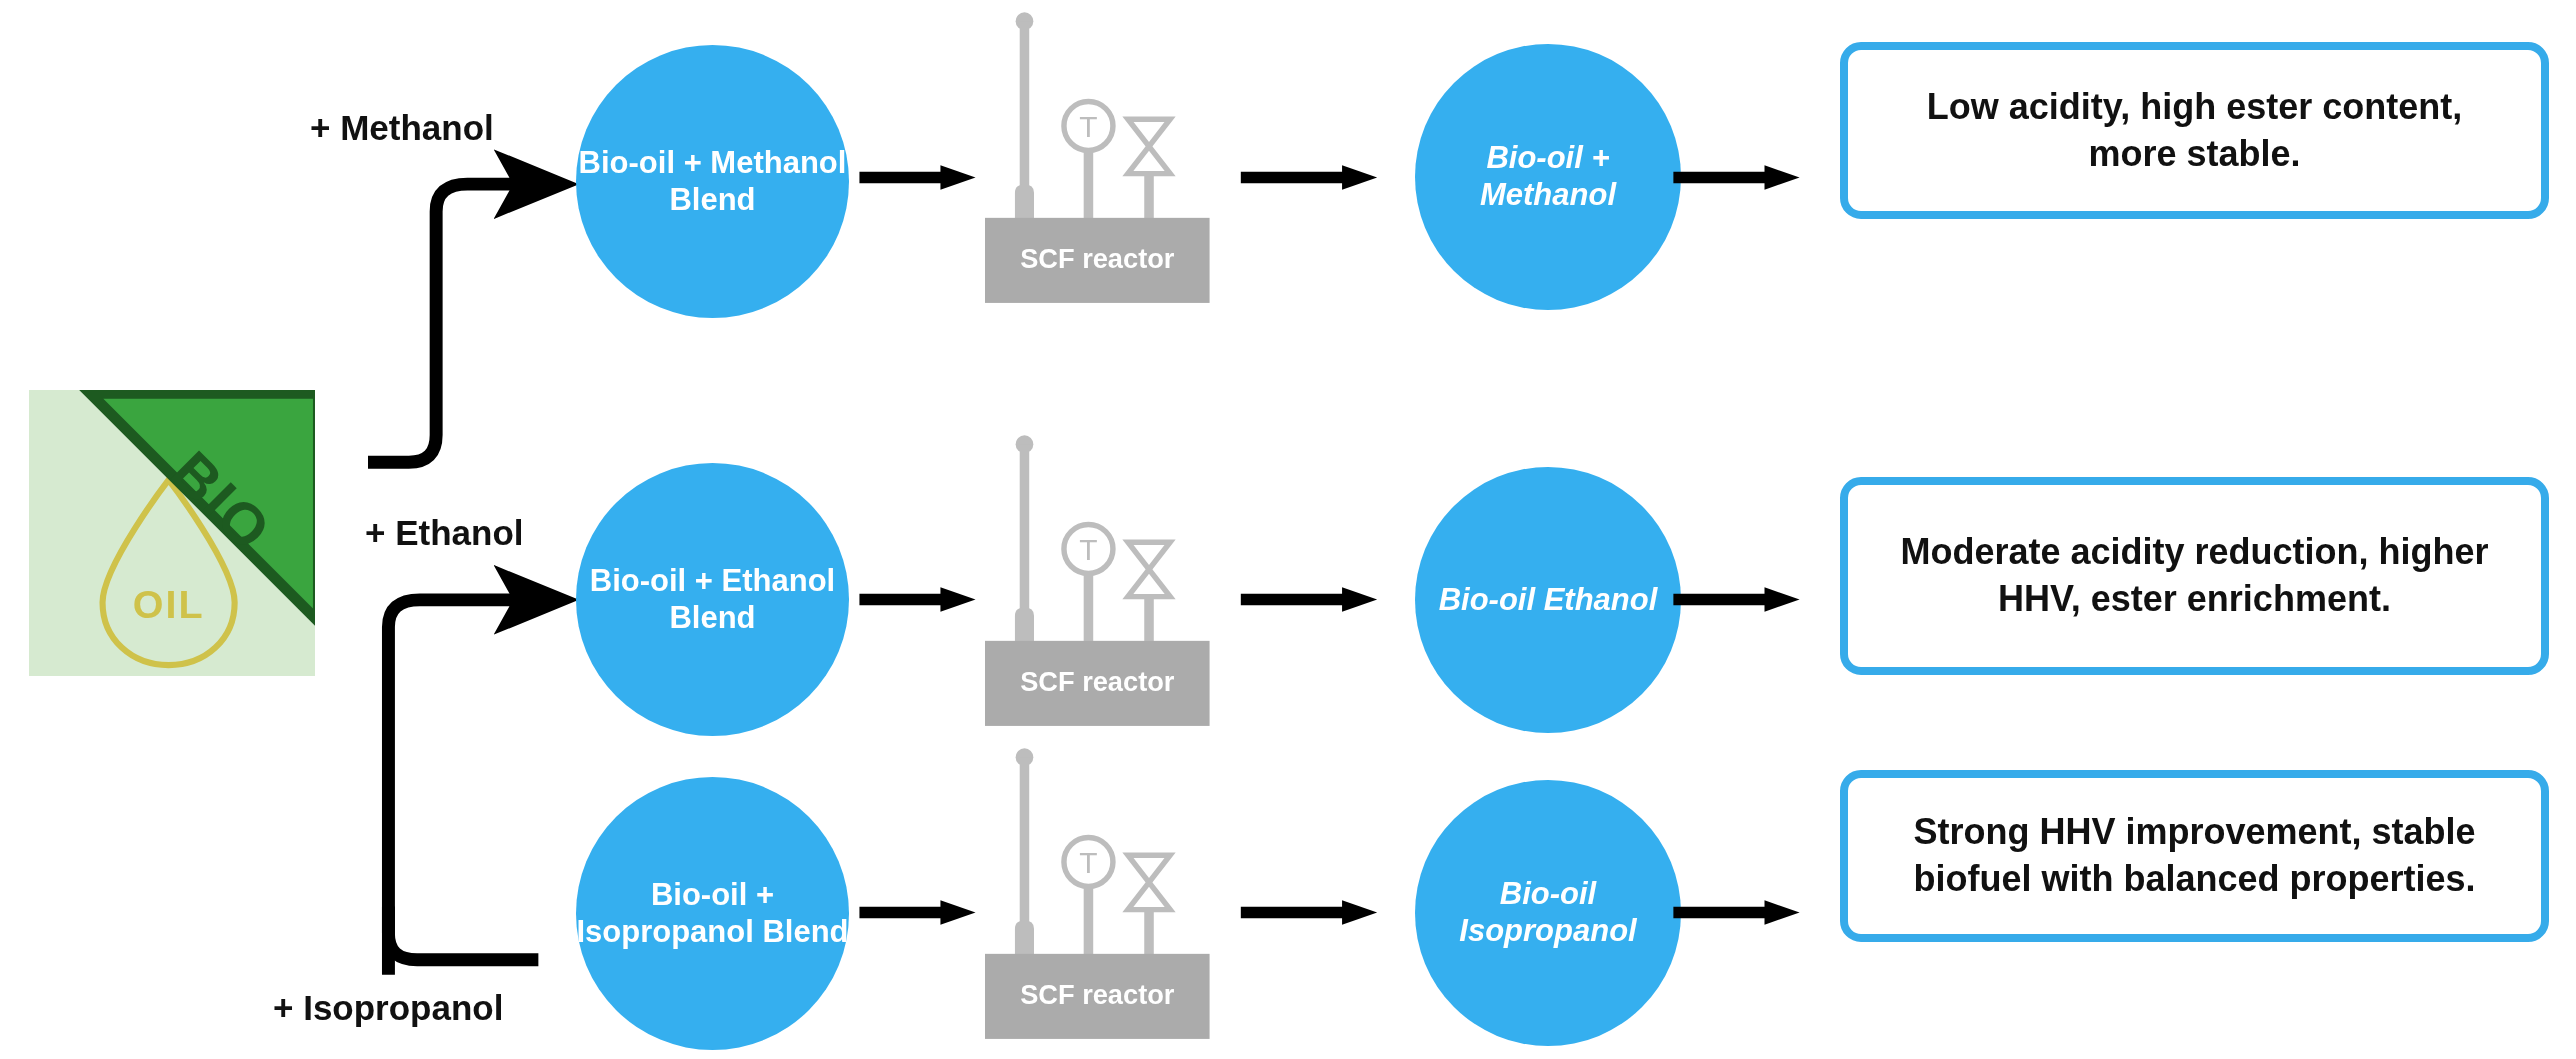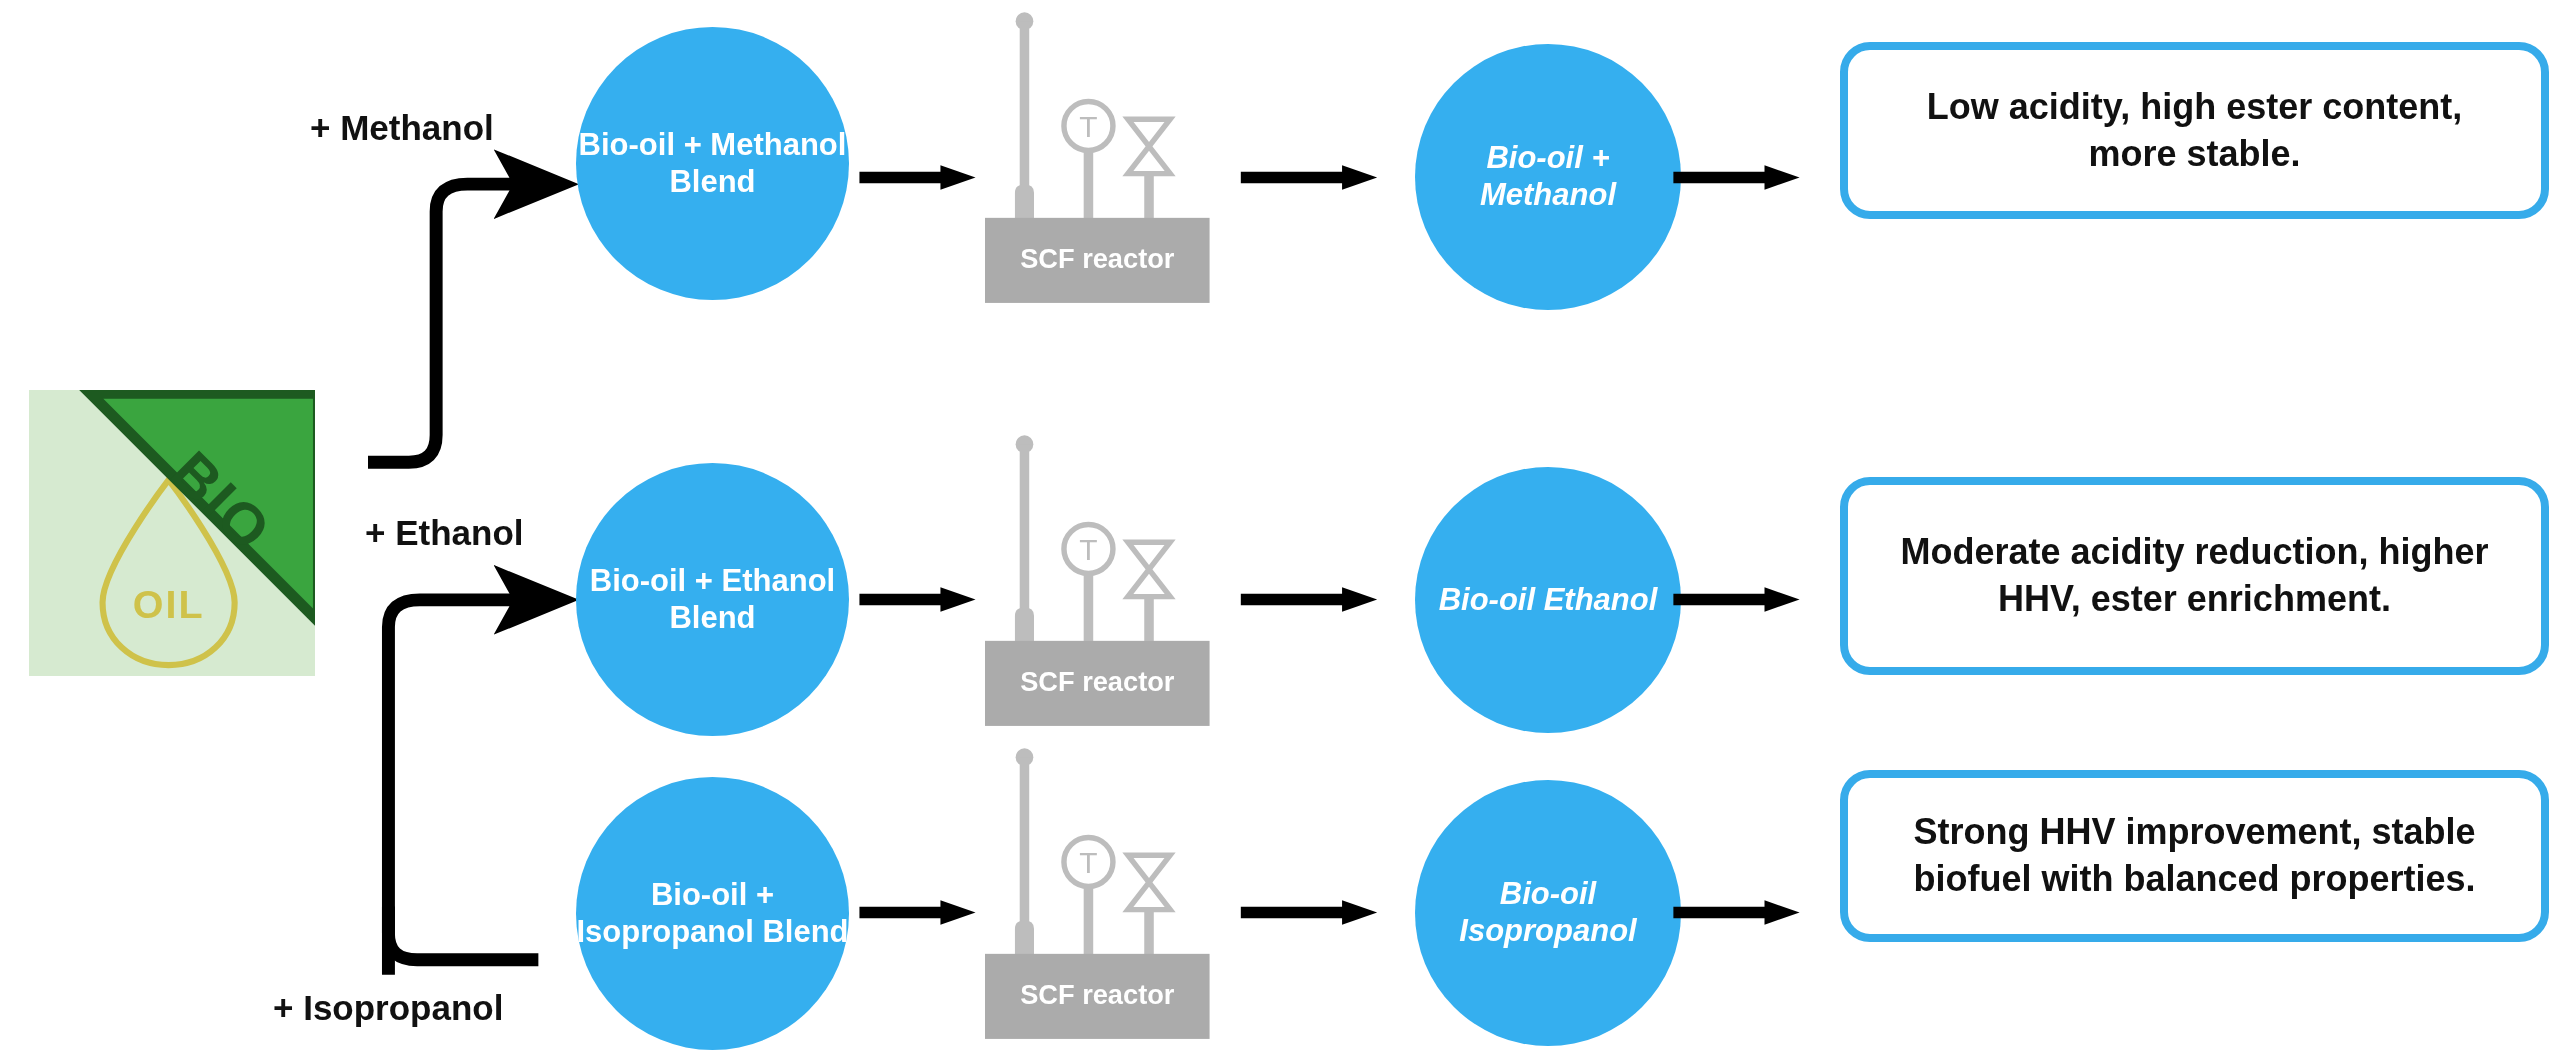--- a/index.html
+++ b/index.html
@@ -112,21 +112,21 @@
   .arrow-b { left: 1240px; width: 140px; }
   .arrow-c { left: 1673px; width: 129px; }
 
   
   .pill {
     position: absolute;
     left: 1840px;
     width: 709px;
     background: #ffffff;
     border: 8.9px solid #36abea;
-    border-radius: 30px;
+    border-radius: 21px;
     box-sizing: border-box;
     display: flex;
     align-items: center;
     justify-content: center;
     text-align: center;
     font-size: 36px;
     font-weight: 700;
     color: #111111;
     line-height: 1.3;
     padding: 15px 31px;
@@ -166,21 +166,21 @@
   </defs>
 
   <path d="M 540 678 L 600 678 Q 640 678 640 638 L 640 310 Q 640 270 686 270 L 785 270" fill="none" stroke="#000000" stroke-width="19" stroke-linecap="butt" marker-end="url(#ah)"></path>
 
   <path d="M 570 1430 L 570 920 Q 570 880 616 880 L 785 880" fill="none" stroke="#000000" stroke-width="19" stroke-linecap="butt" marker-end="url(#ah)"></path>
 
   <path d="M 570 1330 L 570 1370 Q 570 1408 612 1408 L 790 1408" fill="none" stroke="#000000" stroke-width="19" stroke-linecap="butt"></path>
 </svg>
 
 <div class="row" id="row-methanol">
-  <div class="circle blend-circle" style="top:27px;">
+  <div class="circle blend-circle" style="top:45px;">
     <span class="label">Bio-oil + Methanol Blend</span>
   </div>
 
   <div class="arrow-straight arrow-a" style="top:164px;">
     <svg width="119" height="27" viewBox="0 0 175 40">
       <line x1="0" y1="20" x2="128" y2="20" stroke="#000" stroke-width="17"></line>
       <polygon points="120,2 172,20 120,38" fill="#000"></polygon>
     </svg>
   </div>
 

